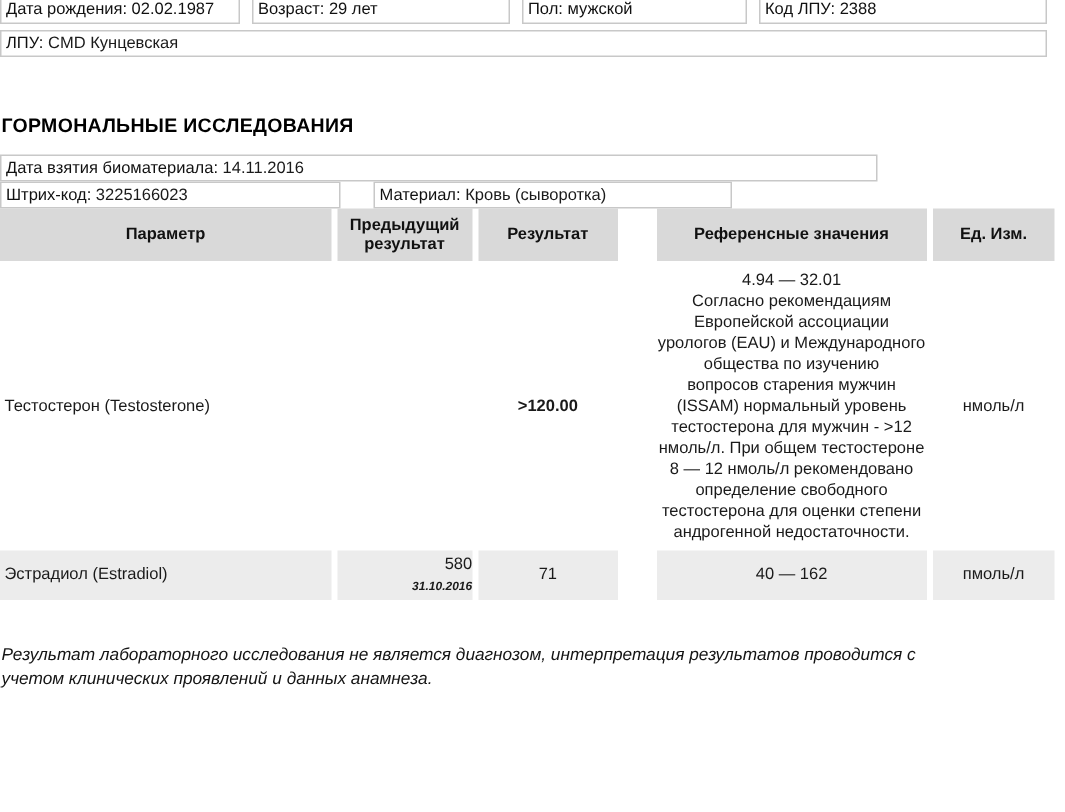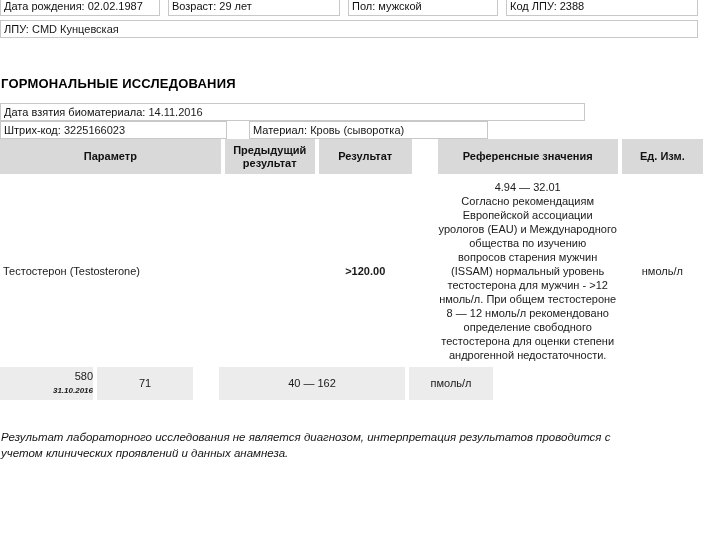--- a/index.html
+++ b/index.html
@@ -115,20 +115,21 @@
 тестостерона для мужчин - &gt;12
 нмоль/л. При общем тестостероне
 8 — 12 нмоль/л рекомендовано
 определение свободного
 тестостерона для оценки степени
 андрогенной недостаточности.</div>
       <div class="cell c5">нмоль/л</div>
     </div>
 
     <div class="trow r2">
+      <div class="cell c1 pname">Эстрадиол (Estradiol)</div>
       <div class="cell c2 prev-stack">
         <span>580</span>
         <span class="prev-date">31.10.2016</span>
       </div>
       <div class="cell c3">71</div>
       <div class="cell c4">40 — 162</div>
       <div class="cell c5">пмоль/л</div>
     </div>
   </div>
 

